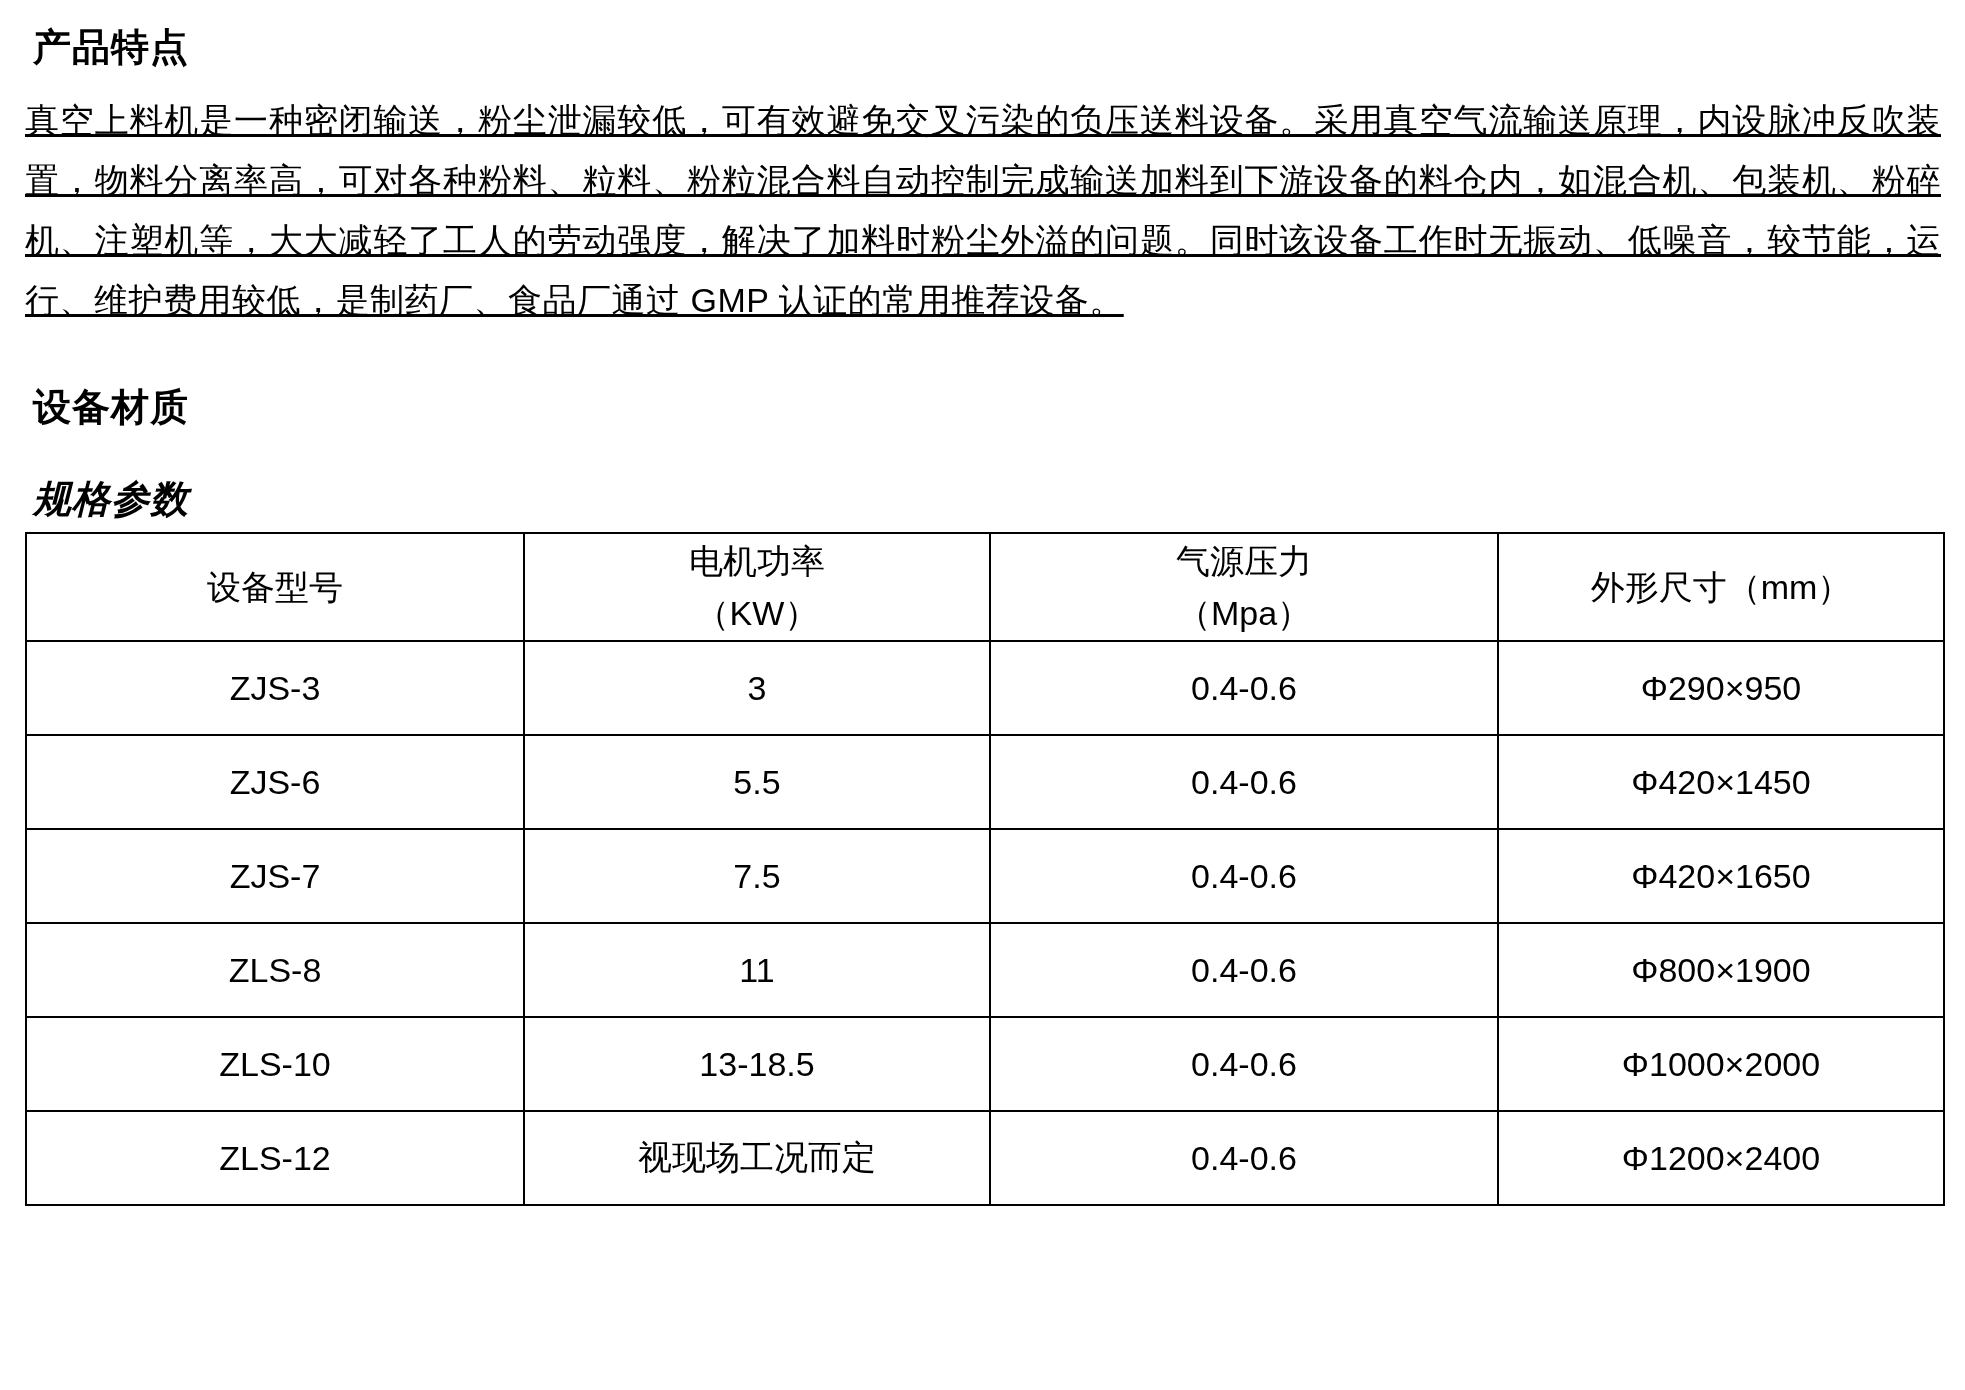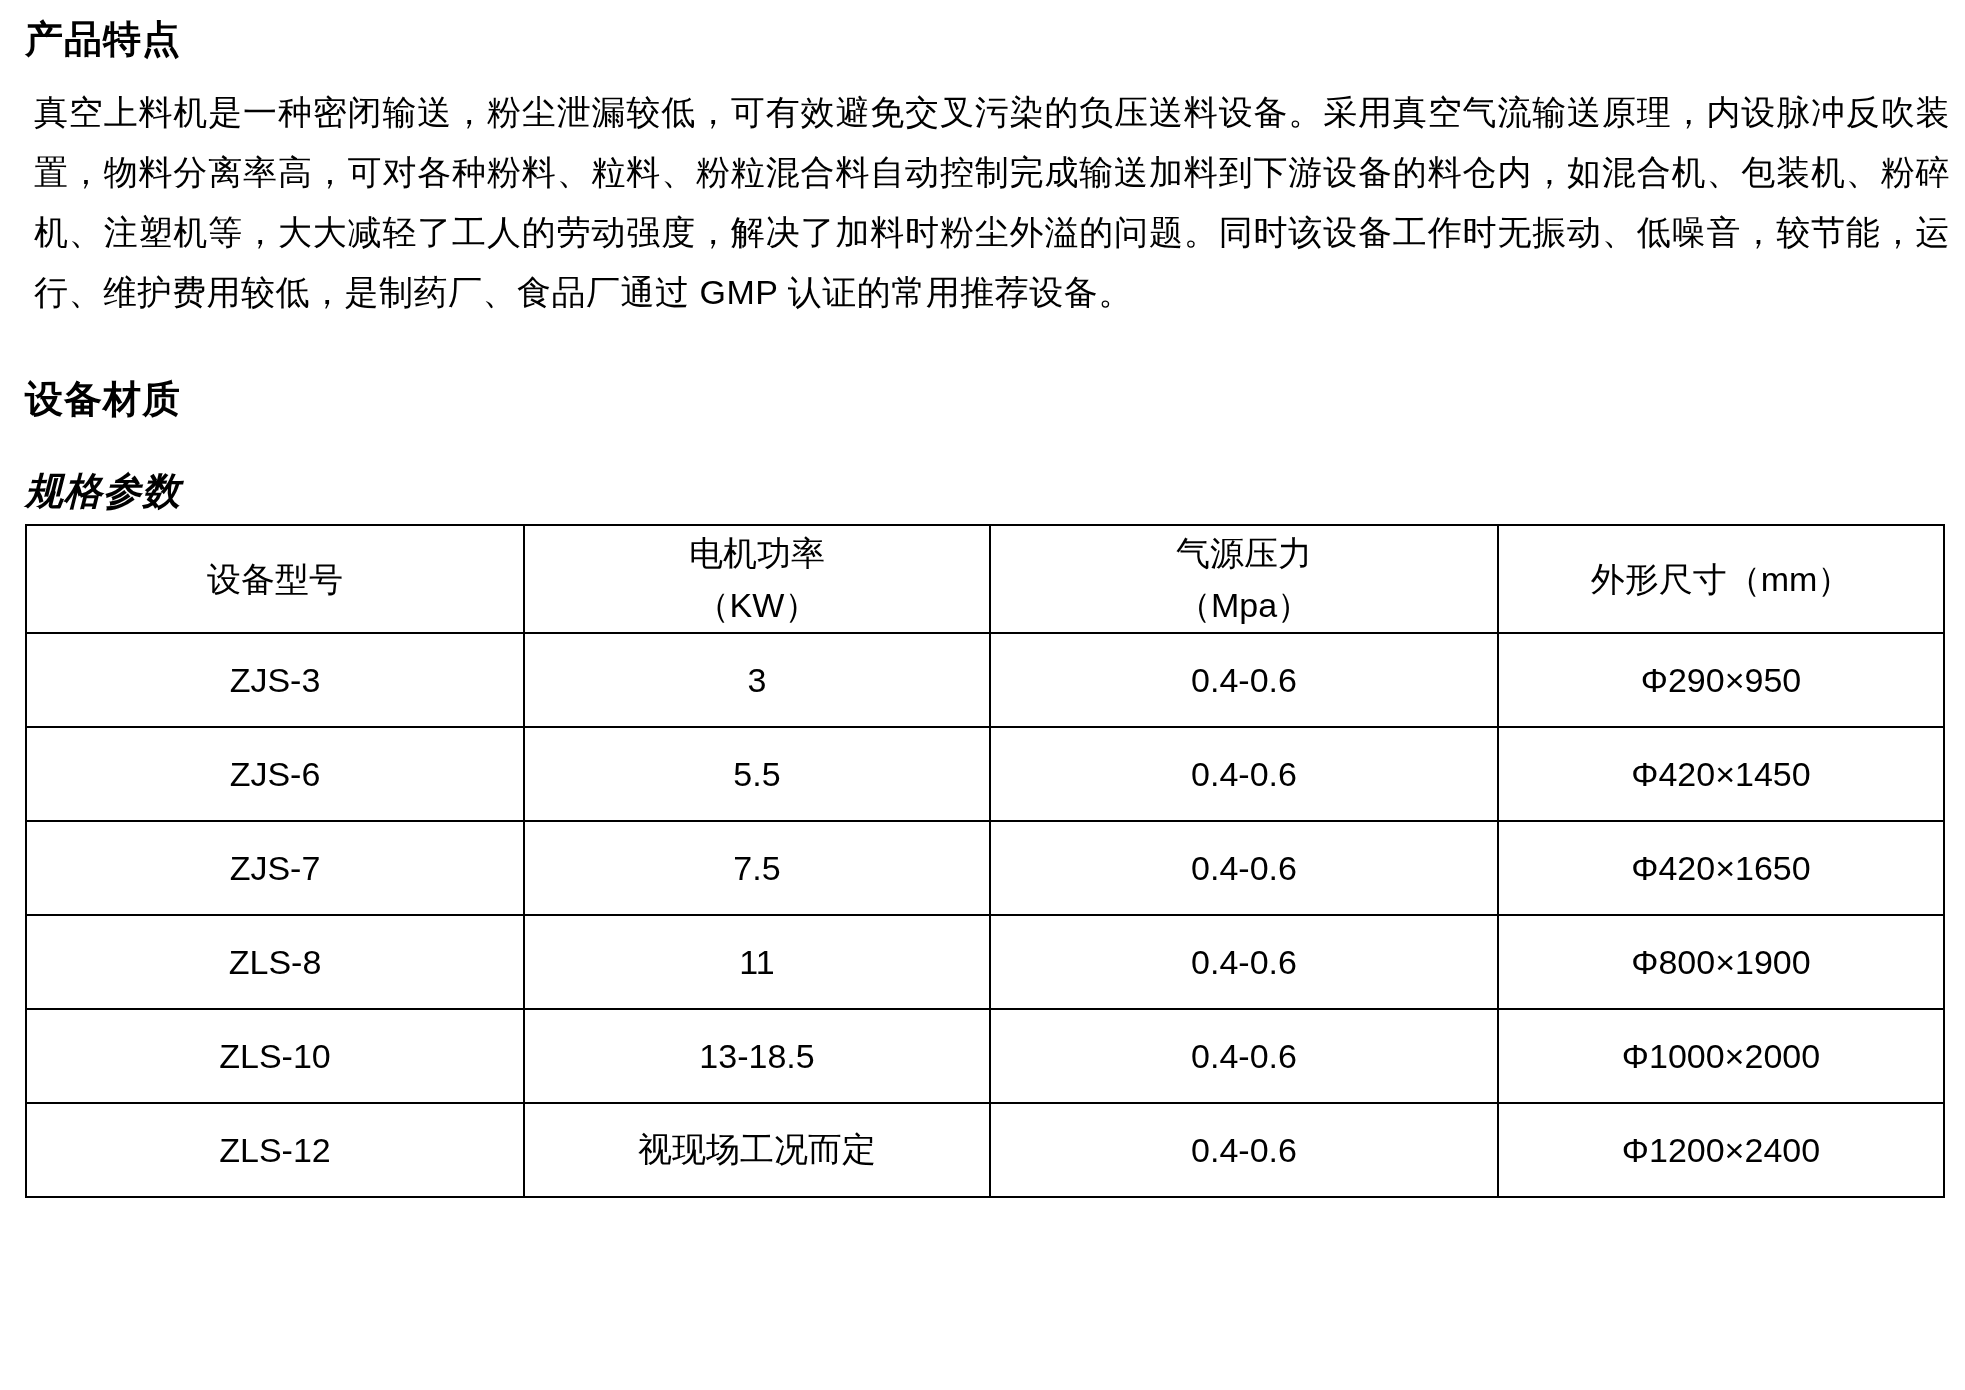--- a/index.html
+++ b/index.html
@@ -15,33 +15,34 @@
     height: 1390px;
     background: #ffffff;
     box-sizing: border-box;
     padding: 16px 25px 0 25px;
     overflow: hidden;
   }
   .section-heading {
     font-size: 38px;
     font-weight: bold;
     line-height: 46px;
-    margin: 0;
+    margin: 8px;
     letter-spacing: 1px;
   }
   .heading-features { margin-bottom: 20px; }
   .heading-material { margin-top: 54px; margin-bottom: 20px; }
   .heading-specs   { margin-top: 46px; margin-bottom: 10px; font-style: italic; }
   .body-paragraph {
     font-size: 34px;
     line-height: 60px;
     text-align: justify;
-    margin: 9px;
+    margin: 0;
     width: 1916px;
     letter-spacing: 0.5px;
+    text-decoration: underline;
   }
   table.spec-table {
     border-collapse: collapse;
     table-layout: fixed;
     width: 1918px;
     font-size: 34px;
   }
   table.spec-table col.c1 { width: 498px; }
   table.spec-table col.c2 { width: 466px; }
   table.spec-table col.c3 { width: 508px; }

